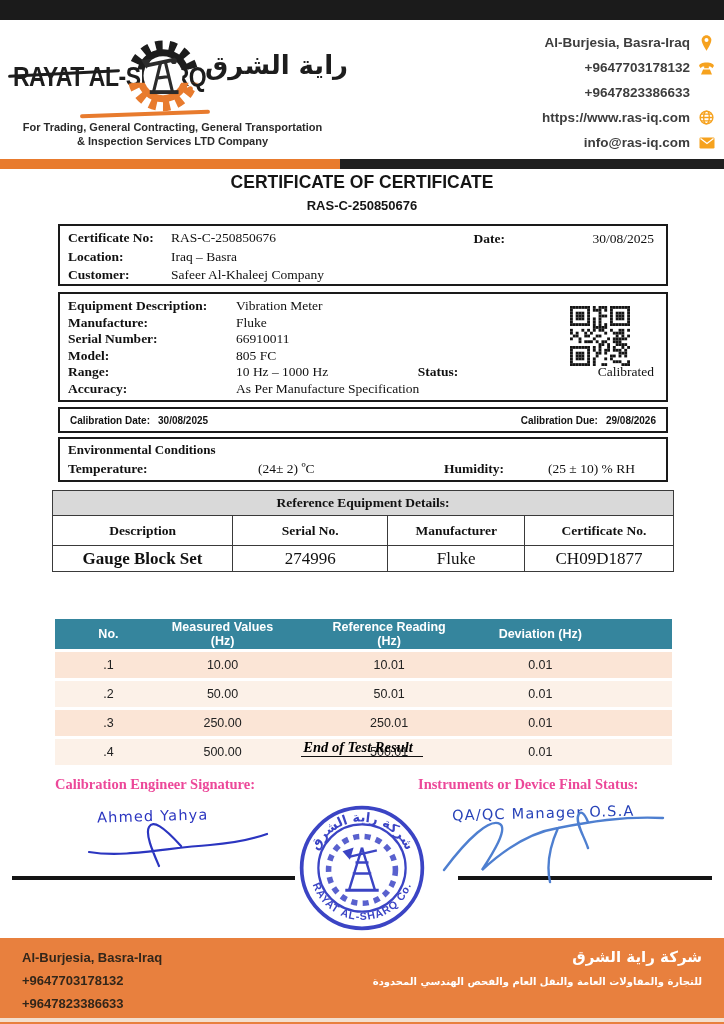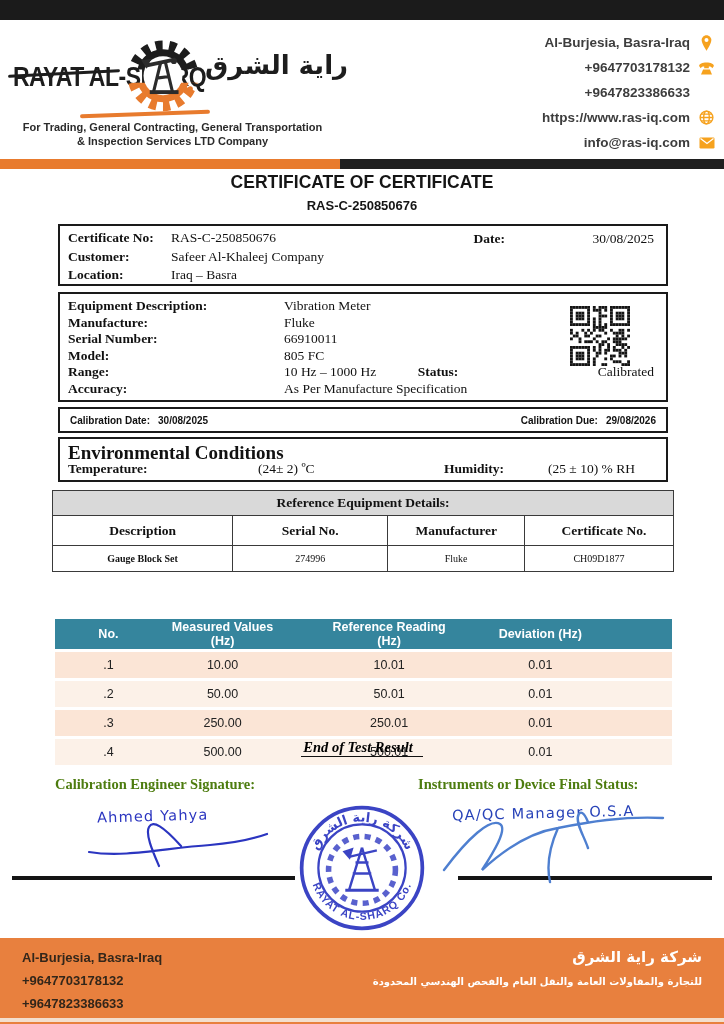--- a/index.html
+++ b/index.html
@@ -43,65 +43,65 @@
   .box{position:absolute;left:58px;width:610px;border:2px solid #1a1a1a;box-sizing:border-box;
        font-family:"Liberation Serif",serif;font-size:13.5px;color:#111;}
   .cert-box{top:224px;height:62px;padding:3px 8px;}
   .kv-row{display:flex;align-items:center;height:18.5px;}
   .kv-label{font-weight:700;}
   .cert-box .kv-label{width:103px;}
   .cert-date{position:absolute;right:12px;top:5px;display:flex;}
   .cert-date .kv-label{margin-right:16px;}
 
   .equip-box{top:292px;height:110px;padding:4px 8px;}
-  .equip-box .kv-row{height:16.5px;gap:48px;}
+  .equip-box .kv-row{height:16.5px;}
   .equip-box .kv-label{width:168px;}
   .qr-wrap{position:absolute;right:36px;top:12px;width:60px;height:60px;background:#fff;}
   .status-line{position:absolute;right:12px;bottom:20px;display:flex;}
   .status-line .kv-label{margin-right:12px;}
 
   .cal-bar{top:407px;height:26px;display:flex;justify-content:space-between;align-items:center;
            padding:0 10px;font-family:"Liberation Sans",sans-serif;font-size:10px;}
   .cal-bar .lbl{font-weight:700;}
   .cal-bar .val{font-weight:700;margin-left:8px;}
   .cal-group{display:flex;align-items:center;}
 
   .env-box{top:437px;height:45px;padding:3px 8px;}
-  .env-head{font-weight:700;font-size:19px;height:19px;}
+  .env-head{font-weight:700;font-size:13px;height:19px;}
   .env-row{position:relative;height:20px;}
   .env-row span{position:absolute;top:0;}
 
   
   .ref-table{position:absolute;left:52px;top:490px;width:622px;border-collapse:collapse;
              font-family:"Liberation Serif",serif;color:#111;}
   .ref-table td{border:1.5px solid #3a3a3a;text-align:center;}
   .ref-title{background:#D9D9D9;font-weight:700;font-size:13.5px;height:22px;}
   .ref-head td{font-weight:700;font-size:13.5px;height:27px;}
-  .ref-data td{font-size:10px;height:23px;}
+  .ref-data td{font-size:17px;height:23px;}
   .ref-data td:first-child{font-weight:700;}
 
   .test-heading{position:absolute;top:588px;left:0;width:724px;text-align:center;
                 font-family:"Liberation Serif",serif;font-weight:700;font-size:13.5px;}
   .test-heading span{text-decoration:underline;}
 
   
   .test-table{position:absolute;left:55px;top:616px;width:617px;border-collapse:separate;
               border-spacing:0 3px;font-size:12.5px;color:#222;}
   .test-table td{text-align:center;height:24px;padding-left:40px;}
   .tt-head td{background:#35859D;color:#fff;font-weight:700;height:26px;}
   .tt-row-a td{background:#FBE5D6;}
   .tt-row-b td{background:#FCF1E8;}
 
   .end-text{position:absolute;top:739px;left:0;width:724px;text-align:center;
             font-family:"Liberation Serif",serif;font-weight:700;font-style:italic;font-size:14.5px;}
   .end-text span{border-bottom:1.6px solid #111;padding:0 10px 1px 2px;}
 
   
   .sig-label{position:absolute;top:776px;font-family:"Liberation Serif",serif;
-             font-weight:700;font-size:14.5px;color:#4d7c0f;}
+             font-weight:700;font-size:14.5px;color:#ec4899;}
   .sig-label.left{left:55px;} .sig-label.right{left:418px;}
   .hand{position:absolute;font-family:"DejaVu Sans",sans-serif;font-size:14.5px;color:#2B35C0;
         letter-spacing:1.2px;transform:rotate(-1.5deg);white-space:nowrap;}
   .engineer-name{left:97px;top:808px;}
   .manager-name{left:452px;top:805px;color:#2742b8;}
   .sig-line{position:absolute;top:876px;height:3.5px;background:#151515;}
   .sig-line.left{left:12px;width:283px;}
   .sig-line.right{left:458px;width:254px;}
   .scribble{position:absolute;z-index:2;}
   .scribble.left{left:85px;top:818px;}
@@ -216,26 +216,26 @@
 
   <div class="title-main">CERTIFICATE OF CERTIFICATE</div>
   <div class="title-ref">RAS-C-250850676</div>
 
   <div class="box cert-box">
     <div class="kv-row">
       <span class="kv-label">Certificate No:</span>
       <span>RAS-C-250850676</span>
     </div>
     <div class="kv-row">
+      <span class="kv-label">Location:</span>
+      <span>Iraq – Basra</span>
+    </div>
+    <div class="kv-row">
       <span class="kv-label">Customer:</span>
       <span>Safeer Al-Khaleej Company</span>
-    </div>
-    <div class="kv-row">
-      <span class="kv-label">Location:</span>
-      <span>Iraq – Basra</span>
     </div>
     <div class="cert-date">
       <span class="kv-label">Date:</span>
       <span>30/08/2025</span>
     </div>
   </div>
 
   <div class="box equip-box">
     <div class="kv-row">
       <span class="kv-label">Equipment Description:</span>

